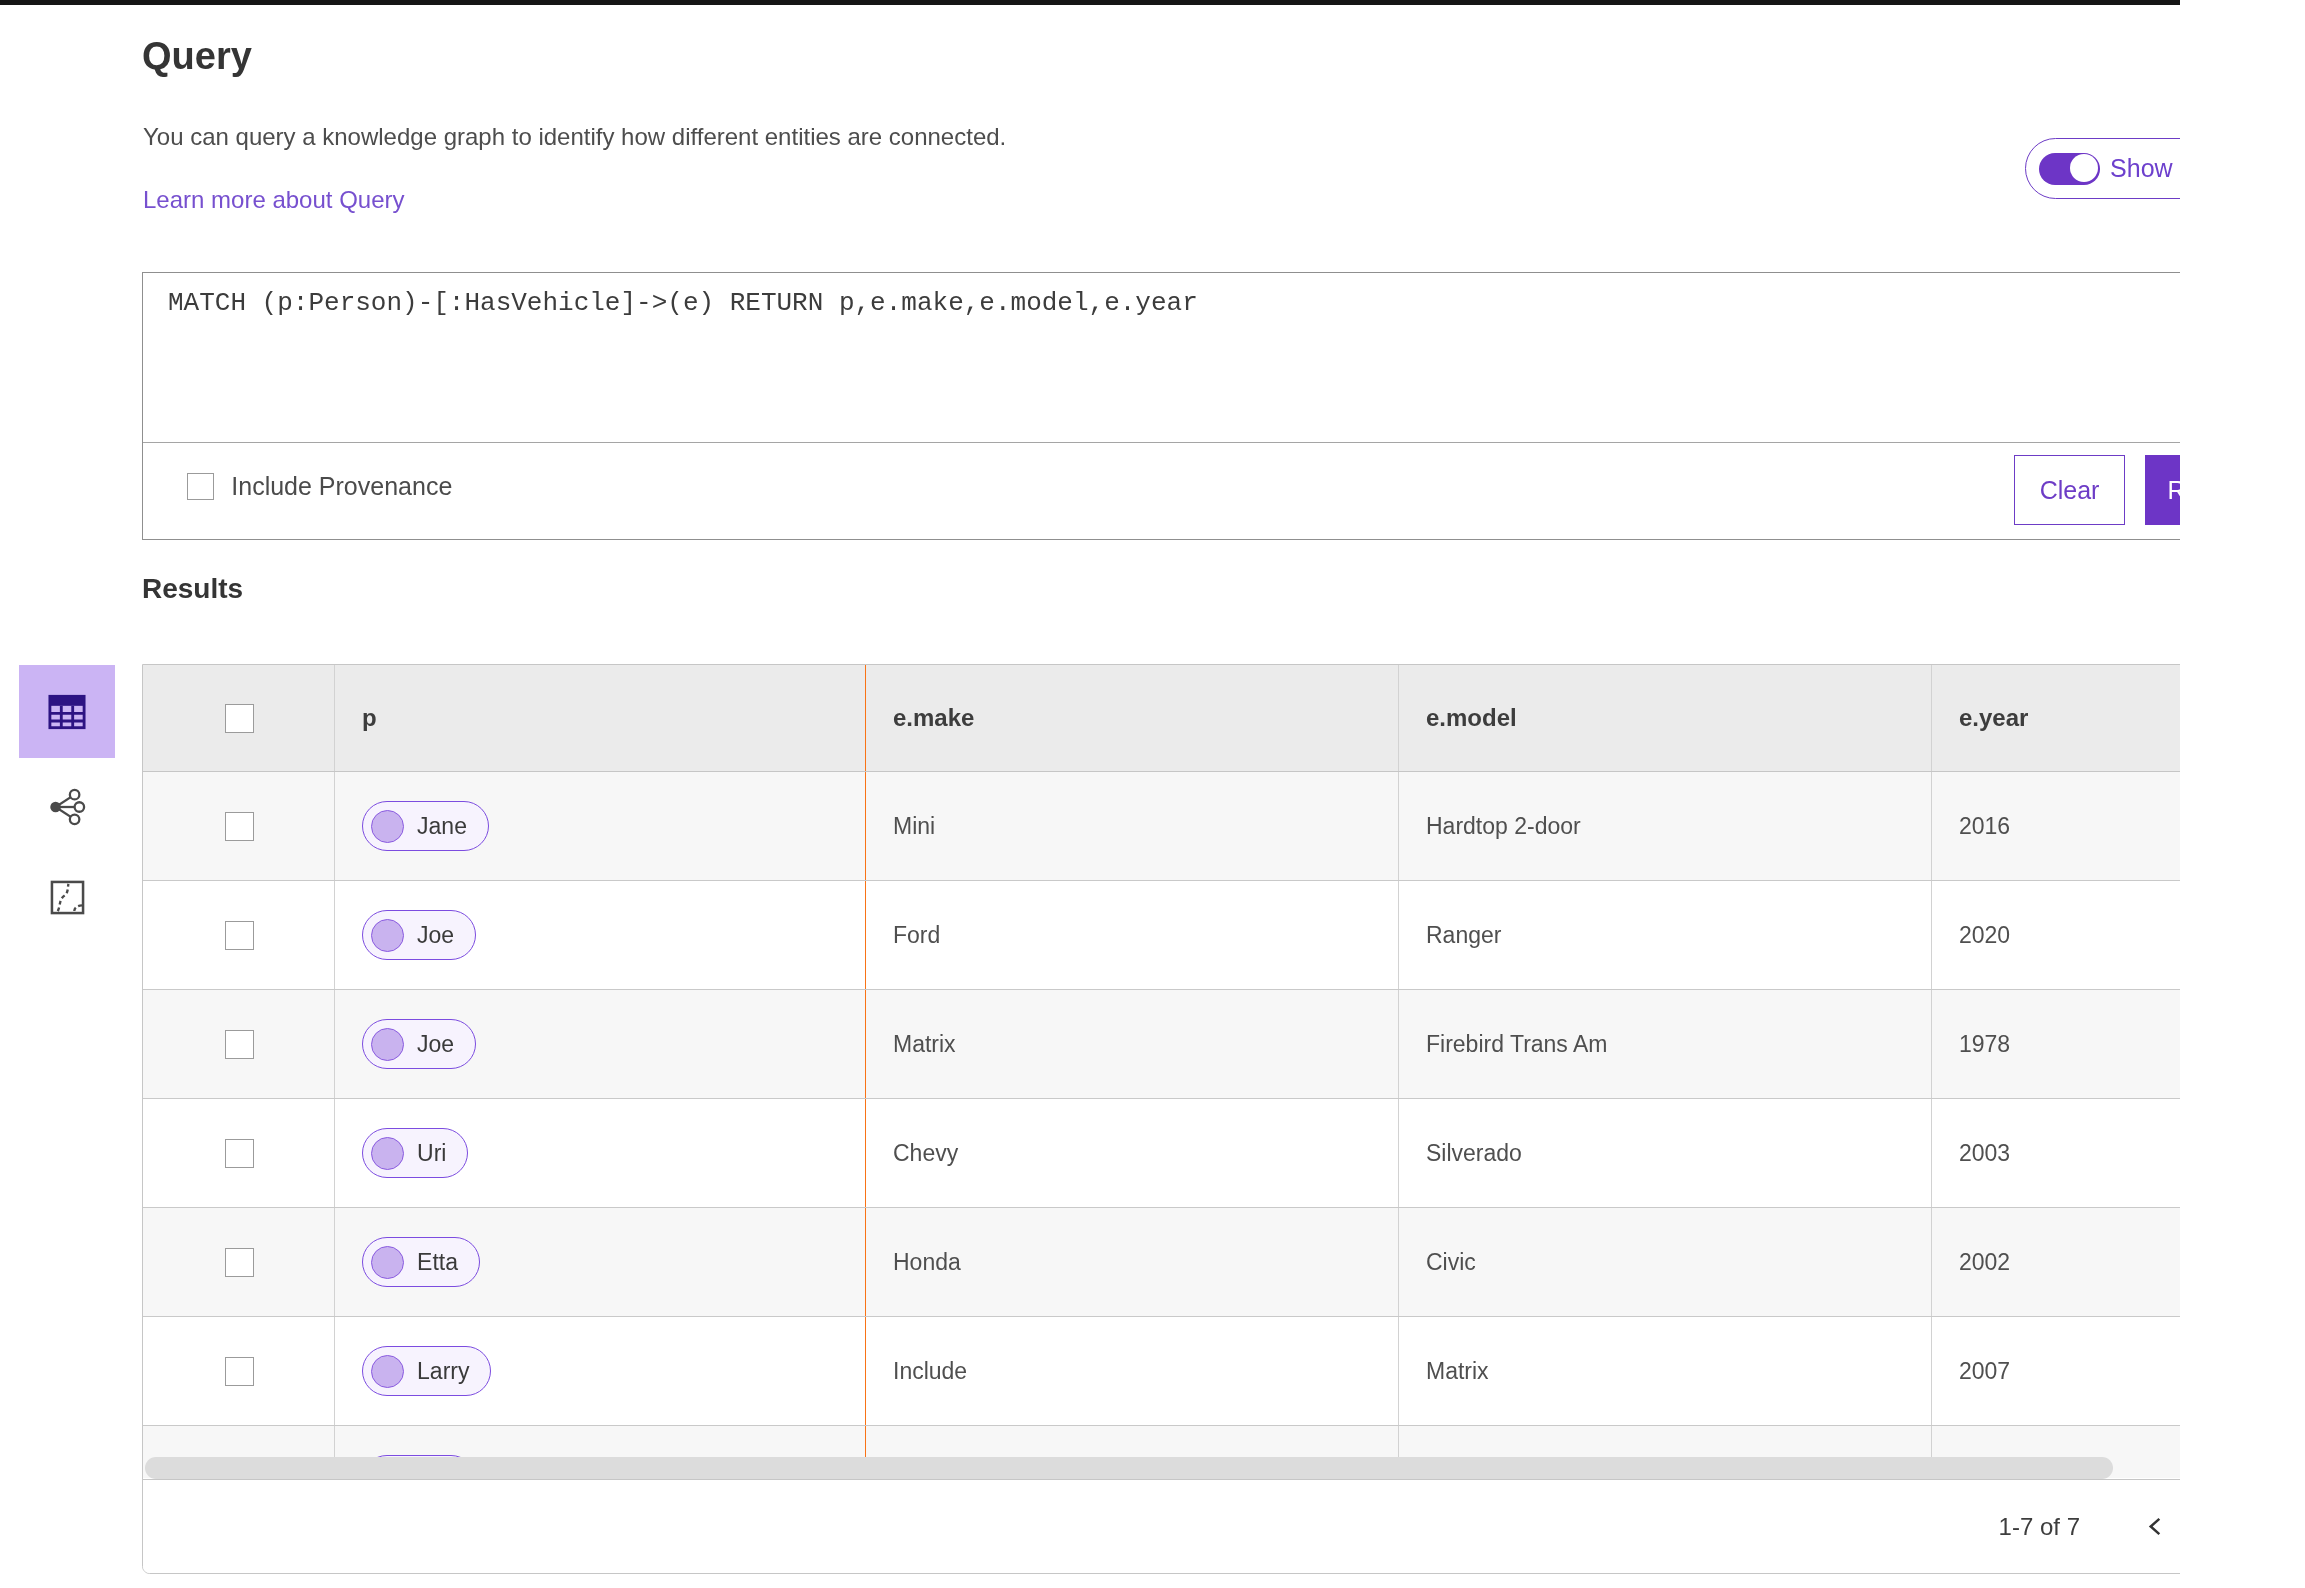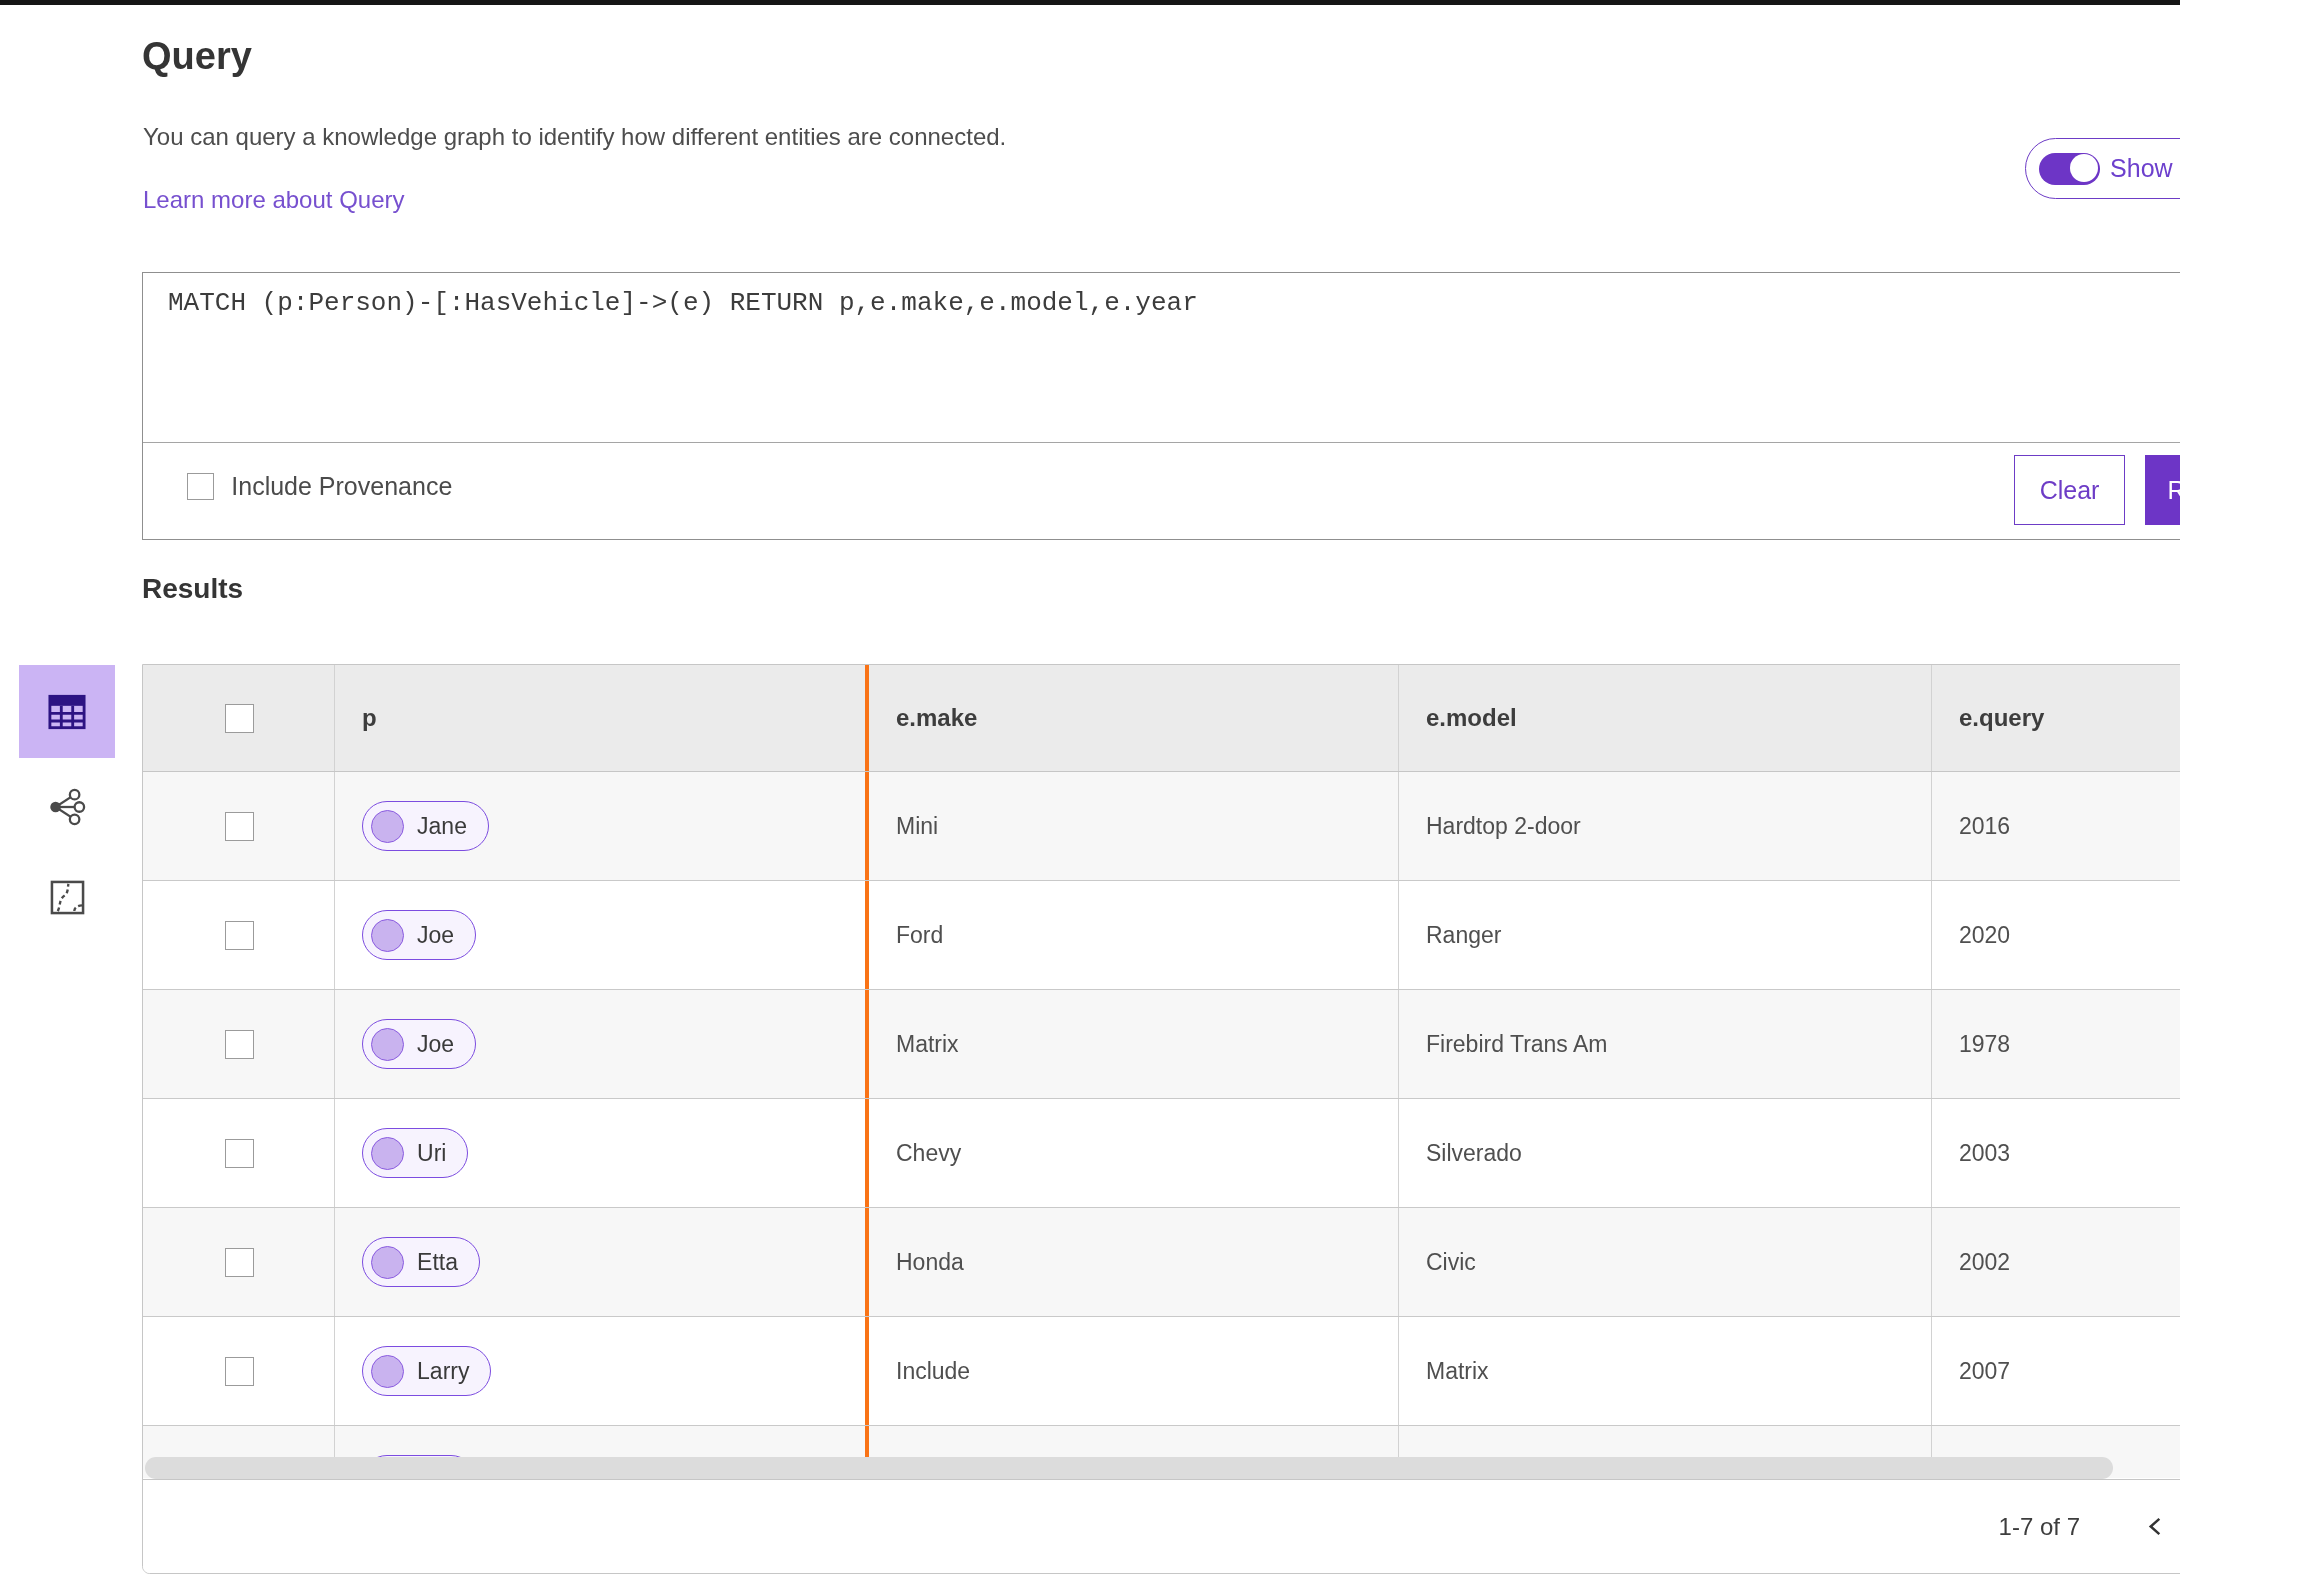--- a/index.html
+++ b/index.html
@@ -46,21 +46,21 @@
   .vt-link{top:772px;height:69px;}
   .vt-map{top:863px;height:69px;}
 
   .results-card{position:absolute;left:142px;top:664px;width:2152px;height:910px;border:1px solid #c6c6c6;
                 border-radius:0 0 7.7px 7.7px;box-sizing:border-box;background:#fff;overflow:hidden;}
   .thead{position:absolute;left:0;top:0;right:0;height:107px;background:#ebebeb;border-bottom:1px solid #c6c6c6;
          display:flex;box-sizing:border-box;}
   .cell{box-sizing:border-box;display:flex;align-items:center;}
   .col-check{width:191px;padding-left:82px;}
   .col-p{width:531px;border-left:1px solid #d2d2d2;padding-left:27px;}
-  .col-make{width:533px;border-left:4px solid #f97316;padding-left:27px;}
+  .col-make{width:533px;border-left:1px solid #f97316;padding-left:27px;}
   .col-model{width:533px;border-left:1px solid #d2d2d2;padding-left:27px;}
   .col-year{flex:1;border-left:1px solid #d2d2d2;padding-left:27px;}
   .thead .cell{font-size:24px;font-weight:700;color:#3d3d3d;}
 
   .tbody{position:absolute;left:0;top:107px;right:0;height:706px;overflow:hidden;}
   .trow{display:flex;height:108px;border-bottom:1.9px solid #c9c9c9;box-sizing:content-box;}
   .trow.odd{background:#f7f7f7;}
   .trow.even{background:#ffffff;}
   .trow .cell{font-size:23px;color:#4f4f4f;}
 
@@ -146,21 +146,21 @@
   </div>
 
   <div class="results-card">
     <div class="thead">
       <div class="cell col-check">
         <span class="checkbox" style="width:29px;height:29px;"></span>
       </div>
       <div class="cell col-p">p</div>
       <div class="cell col-make">e.make</div>
       <div class="cell col-model">e.model</div>
-      <div class="cell col-year">e.query</div>
+      <div class="cell col-year">e.year</div>
     </div>
 
     <div class="tbody" id="tbody">
         <div class="trow odd">
     <div class="cell col-check">
       <span class="checkbox" style="width:29px;height:29px;"></span>
     </div>
     <div class="cell col-p">
       <span class="entity-pill">
         <span class="entity-dot"></span>

